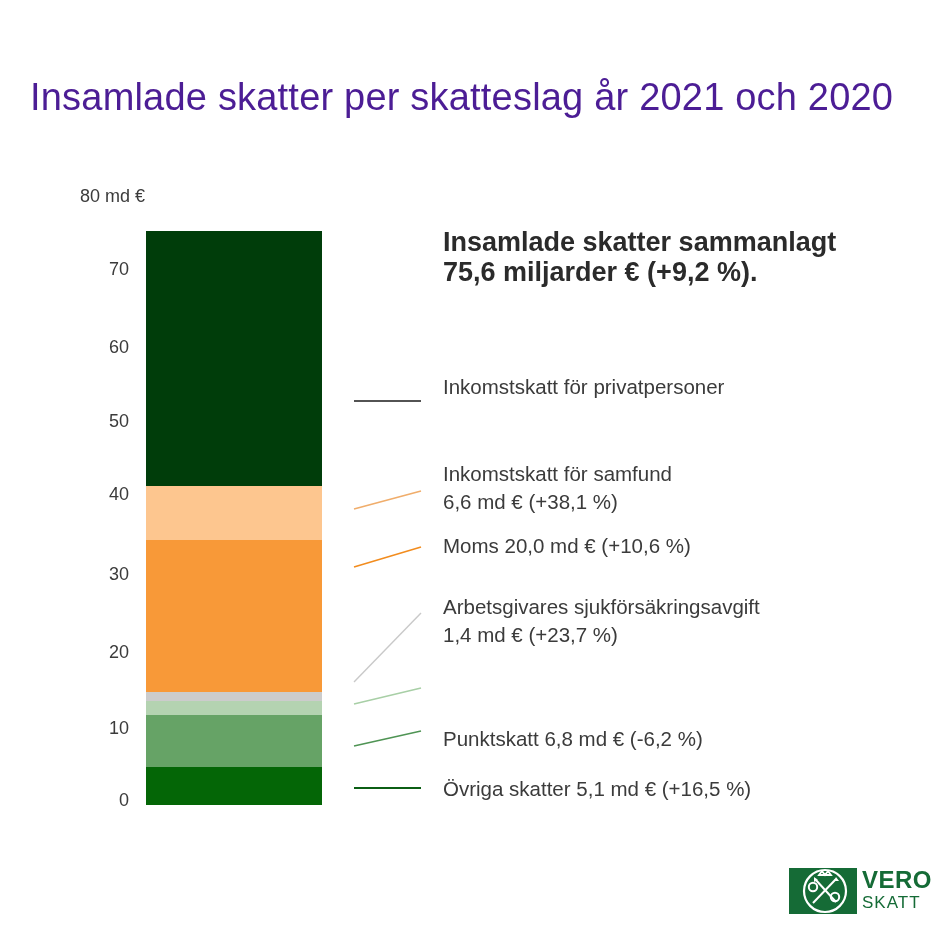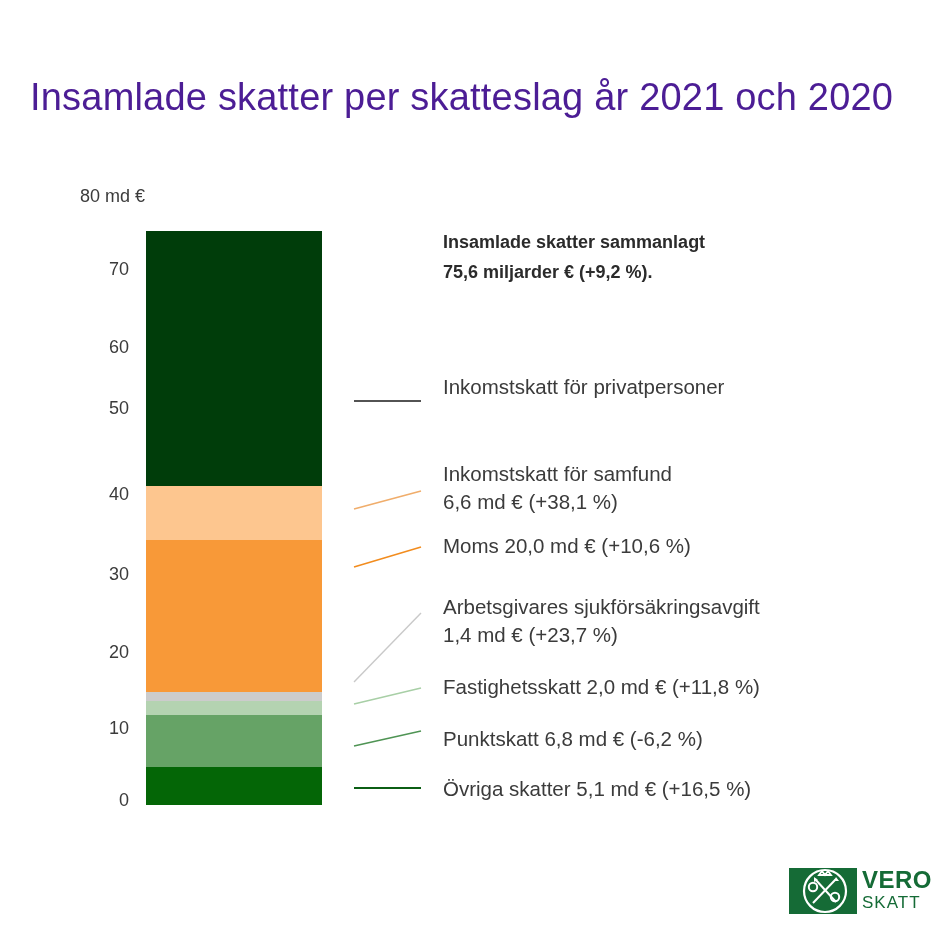--- a/index.html
+++ b/index.html
@@ -99,21 +99,21 @@
   }
   .legend-line2 {
     display: block;
   }
 
   #summary-note {
     position: absolute;
     left: 443px;
     top: 227px;
     width: 470px;
-    font-size: 18px;
+    font-size: 27px;
     font-weight: bold;
     color: #2b2b2b;
     line-height: 30px;
   }
   #summary-note span {
     display: block;
   }
 
   
   #logo {
@@ -158,21 +158,21 @@
 
   <div id="chart-title">Insamlade skatter per skatteslag år 2021 och 2020</div>
 
   <div id="y-axis">
     <div class="y-tick unit-tick" style="top:196px;">
       <span>80</span>
       <span class="unit-label">md €</span>
     </div>
     <div class="y-tick" style="top:269px;">70</div>
     <div class="y-tick" style="top:347px;">60</div>
-    <div class="y-tick" style="top:408px;">50</div>
+    <div class="y-tick" style="top:421px;">50</div>
     <div class="y-tick" style="top:494px;">40</div>
     <div class="y-tick" style="top:574px;">30</div>
     <div class="y-tick" style="top:652px;">20</div>
     <div class="y-tick" style="top:728px;">10</div>
     <div class="y-tick" style="top:800px;">0</div>
   </div>
 
   <div id="stacked-bar">
     <div class="bar-seg" style="top:0px; height:255px; background:#003d0a;"></div>
     <div class="bar-seg" style="top:255px; height:54px; background:#fdc68f;"></div>
@@ -205,23 +205,20 @@
     <div class="legend-entry" style="top:460px;">
       <span class="legend-line1">Inkomstskatt för samfund</span>
       <span class="legend-line2">6,6 md € (+38,1 %)</span>
     </div>
     <div class="legend-entry" style="top:532px;">
       <span class="legend-line1">Moms 20,0 md € (+10,6 %)</span>
     </div>
     <div class="legend-entry" style="top:593px;">
       <span class="legend-line1">Arbetsgivares sjukförsäkringsavgift</span>
       <span class="legend-line2">1,4 md € (+23,7 %)</span>
-    </div>
-    <div class="legend-entry" style="top:673px;">
-      <span class="legend-line1">Fastighetsskatt 2,0 md € (+11,8 %)</span>
     </div>
     <div class="legend-entry" style="top:725px;">
       <span class="legend-line1">Punktskatt 6,8 md € (-6,2 %)</span>
     </div>
     <div class="legend-entry" style="top:775px;">
       <span class="legend-line1">Övriga skatter 5,1 md € (+16,5 %)</span>
     </div>
   </div>
 
   <div id="logo">

